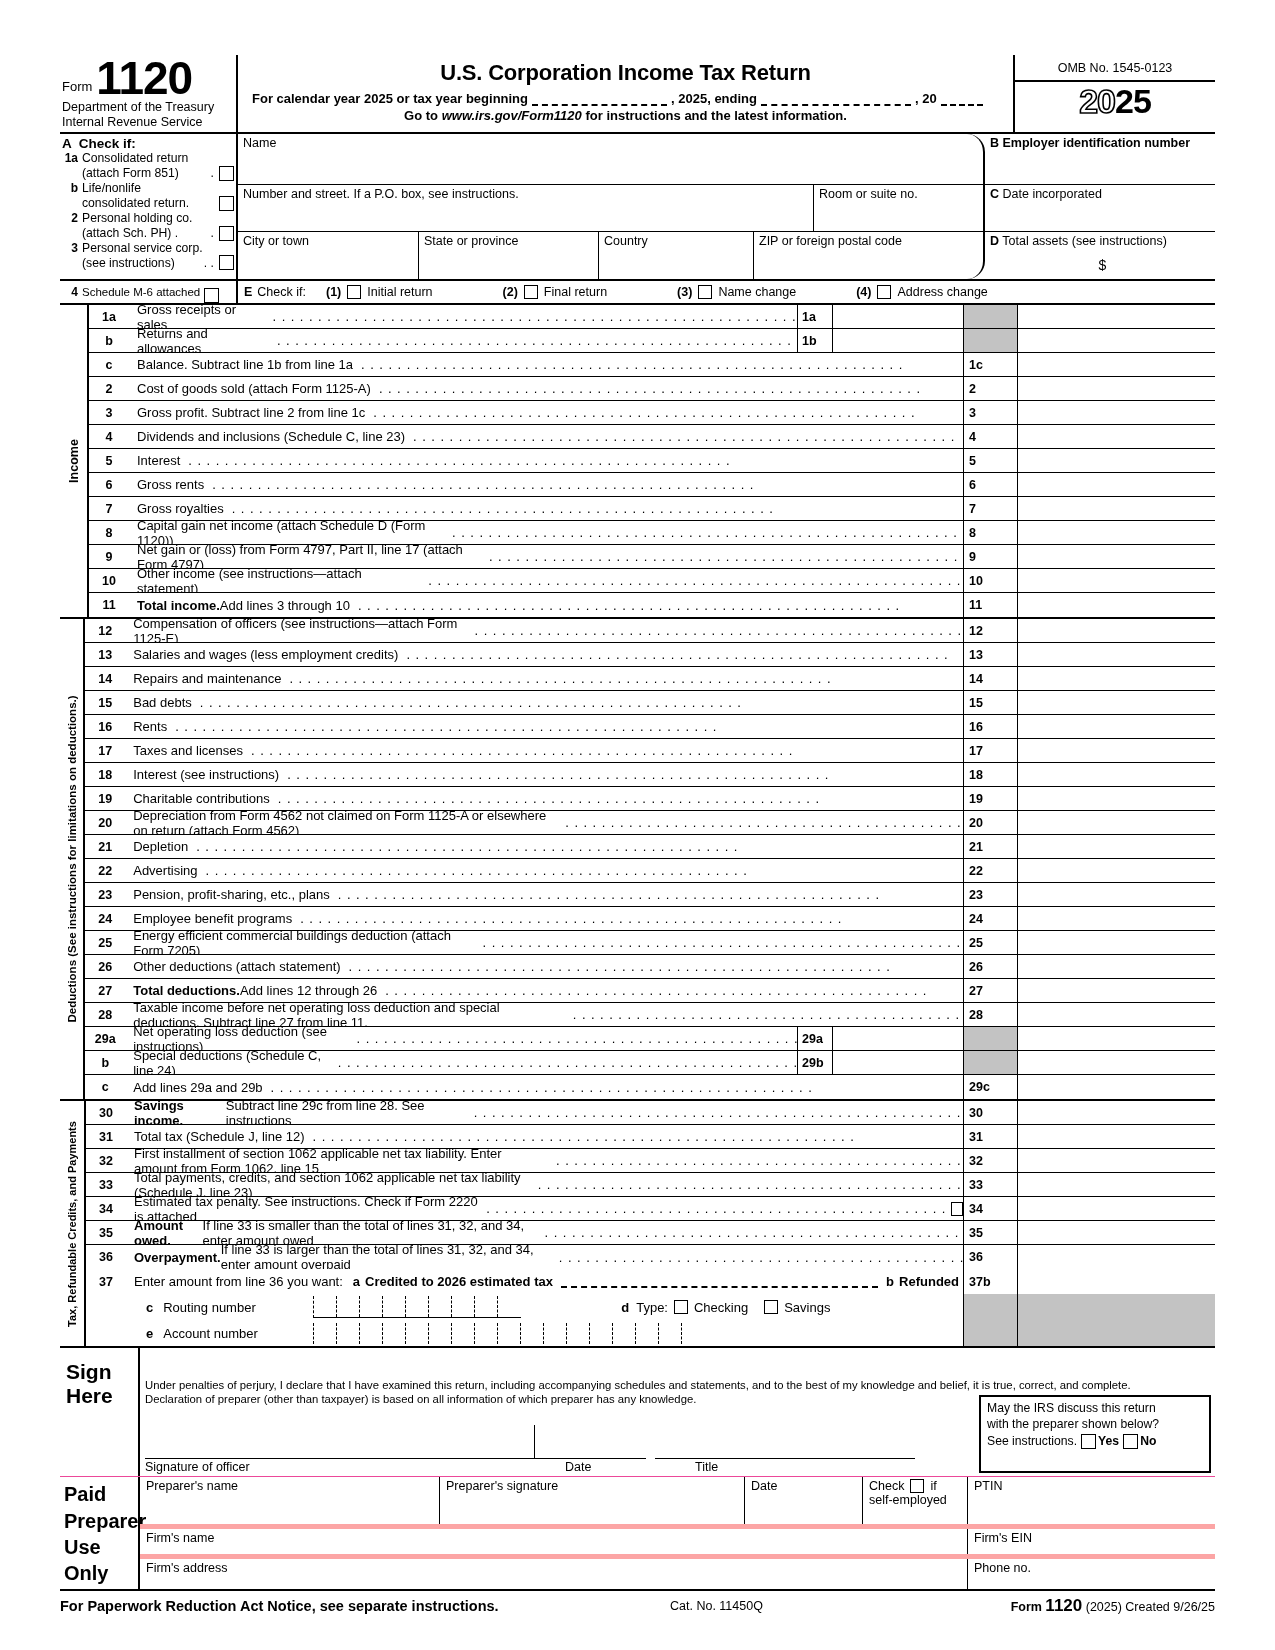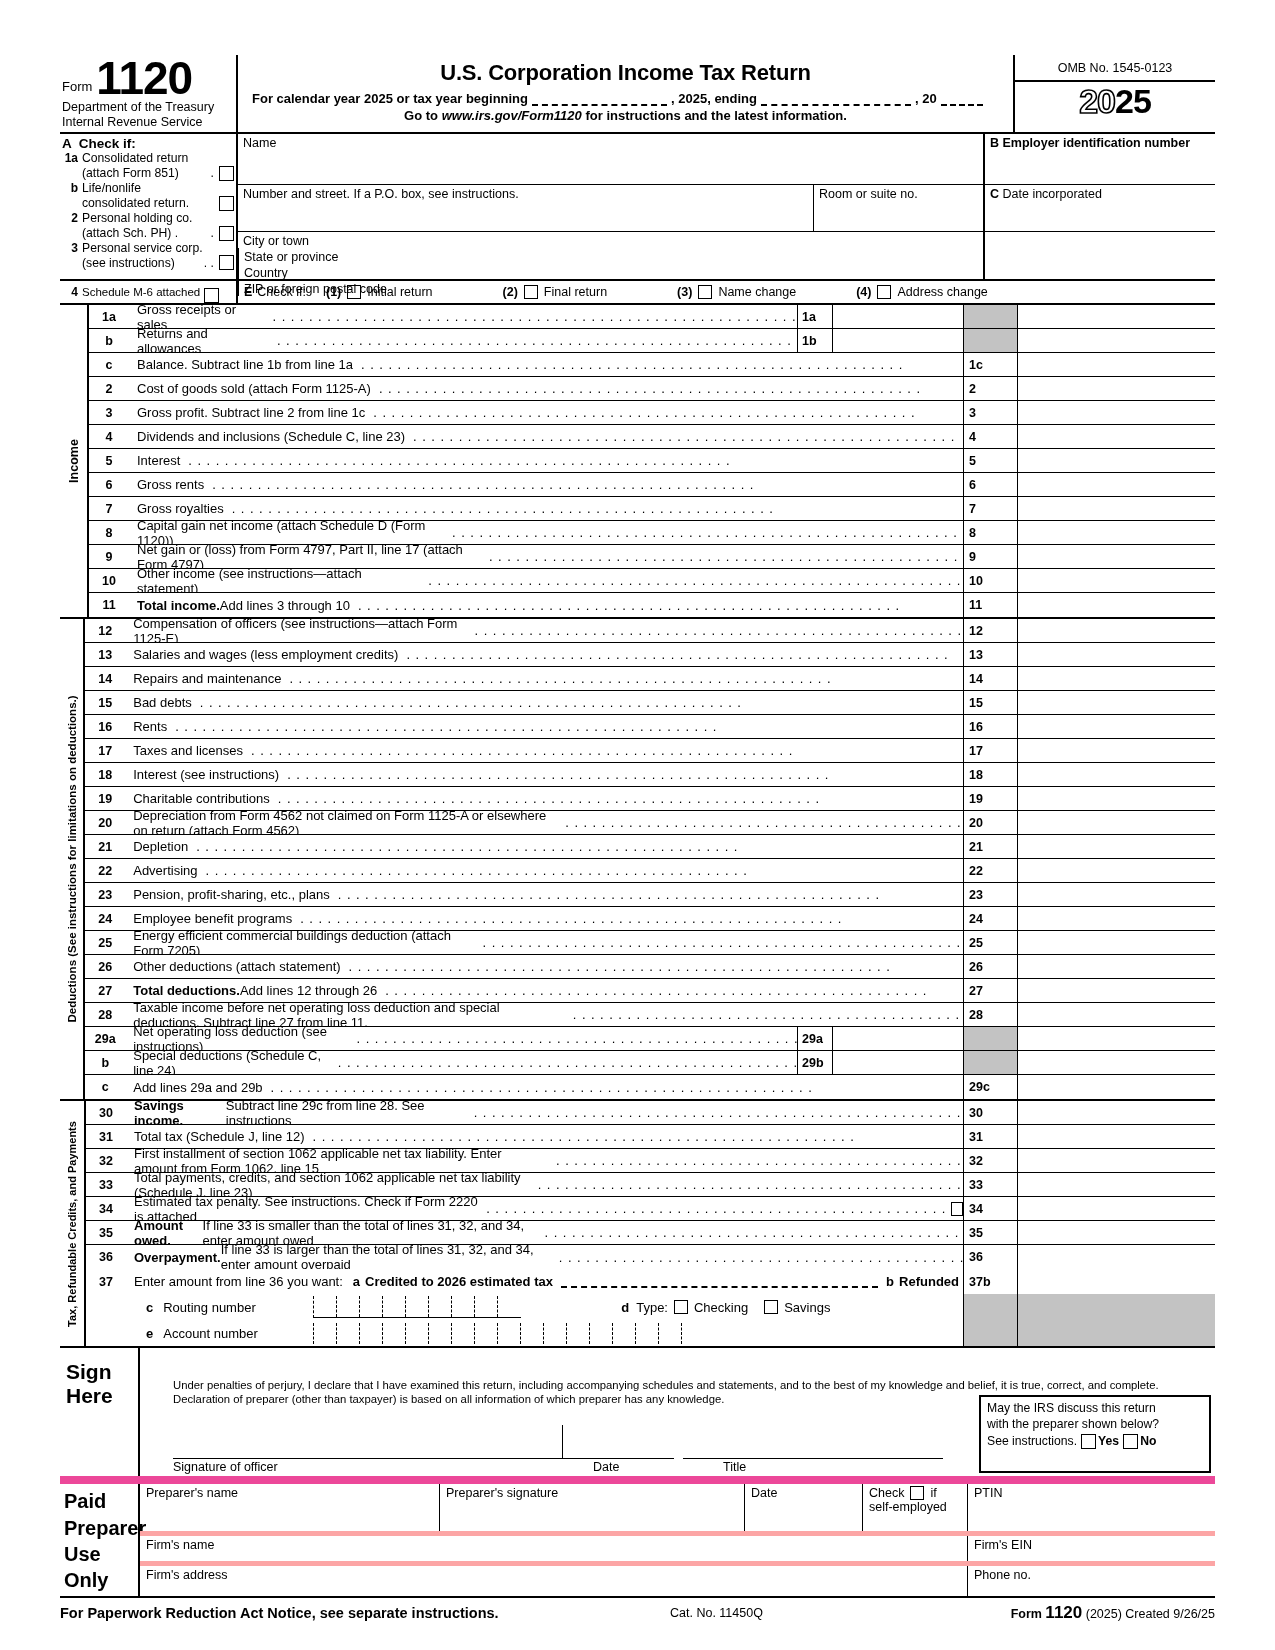--- a/index.html
+++ b/index.html
@@ -43,27 +43,27 @@
   
   .idblock { display:flex; border-bottom:2px solid #000; }
   .colA { width:178px; border-right:2px solid #000; padding:2px 2px 1px 2px; font-size:12px; }
   .aHead { font-size:13.5px; font-weight:bold; margin-bottom:1px; }
   .aHead .ltr { margin-right:7px; }
   .arow { display:flex; align-items:flex-start; line-height:1.13; margin-top:1px; }
   .anum { width:20px; text-align:right; font-weight:bold; flex:0 0 20px; padding-right:4px; font-size:12px;}
   .atxt { flex:1 1 auto; font-size:12.2px; }
   .cbox { width:15px; height:15px; border:1px solid #000; flex:0 0 15px; margin-left:2px; align-self:flex-end; }
 
-  .colName { flex:1 1 auto; border-right:2px solid #000; }
+  .colName { flex:1 1 auto; border-right:2px solid #000;border-radius:18px; }
   .nmrow { border-bottom:1px solid #000; }
   .nmrow.last { border-bottom:none; }
   .lbl { font-size:12.5px; padding:2px 0 0 5px; }
   .h-name { height:51px; }
   .h-street { height:47px; display:flex; }
-  .h-city { height:47px; display:flex;flex-direction:column; }
+  .h-city { height:47px; display:flex; }
   .cellv { border-left:1px solid #000; }
 
   .colBCD { width:230px; }
   .bcd { border-bottom:1px solid #000; padding:2px 0 0 5px; font-size:12.5px; }
   .bcd.h1 { height:51px; }
   .bcd.h2 { height:47px; }
   .bcd.h3 { height:47px; border-bottom:none; }
   .dollar { text-align:center; font-size:14px; padding-top:9px; }
 
   
@@ -99,21 +99,21 @@
 
   
   .inline-cb { width:14px; height:14px; border:1px solid #000; margin-left:6px; align-self:center; }
   .tick { width:23px; height:21px; border-right:1px dashed #000; }
   .tickgrp { display:flex; border-left:1px dashed #000; }
   .ul { border-bottom:1px solid #000; }
 
   .dashrule { border-bottom:2px dashed #000; height:1px; }
 
   
-  .sign { display:flex; border-bottom:8px solid #ec4899;gap:28px; }
+  .sign { display:flex; border-bottom:1px solid #ec4899; }
   .sign-cap { width:80px; border-right:2px solid #000; font-size:21px; font-weight:bold; line-height:1.15; padding:12px 0 0 6px;}
   .sign-body { flex:1 1 auto; position:relative; padding:3px 5px 0 5px; display:flex;margin-top:28px; }
   .perj { font-size:11.3px; line-height:1.22; }
   .sigrow { display:flex; align-items:flex-end; height:42px; margin-top:14px; gap:0; }
   .sigline { border-bottom:1px solid #000; height:100%; }
   .siglabels { display:flex; font-size:12.5px; padding-top:1px;}
   .irsbox { width:232px; border:2px solid #000; font-size:12.2px; line-height:1.25; padding:4px 5px 2px 6px; position:absolute; right:4px; bottom:3px; height:78px;}
   .yncb { width:15px; height:15px; border:1.5px solid #000; display:inline-block; vertical-align:-3px; margin:0 2px 0 4px;}
 
   .prep { display:flex; border-bottom:2px solid #000; }
@@ -257,20 +257,25 @@
     </div>
 
     <div class="colBCD">
       <div class="bcd h1">
         <span class="b">B</span>
         <span class="b">Employer identification number</span>
       </div>
       <div class="bcd h2">
         <span class="b">C</span>
         <span>Date incorporated</span>
+      </div>
+      <div class="bcd h3">
+        <span class="b">D</span>
+        <span>Total assets (see instructions)</span>
+        <div class="dollar">$</div>
       </div>
     </div>
   </div>
 
   <div class="erow">
     <div class="e-left">
       <span class="anum">4</span>
       <span style="font-size:11.5px;">Schedule M-6 attached</span>
       <span class="cbox" style="margin-left:4px;"></span>
     </div>

